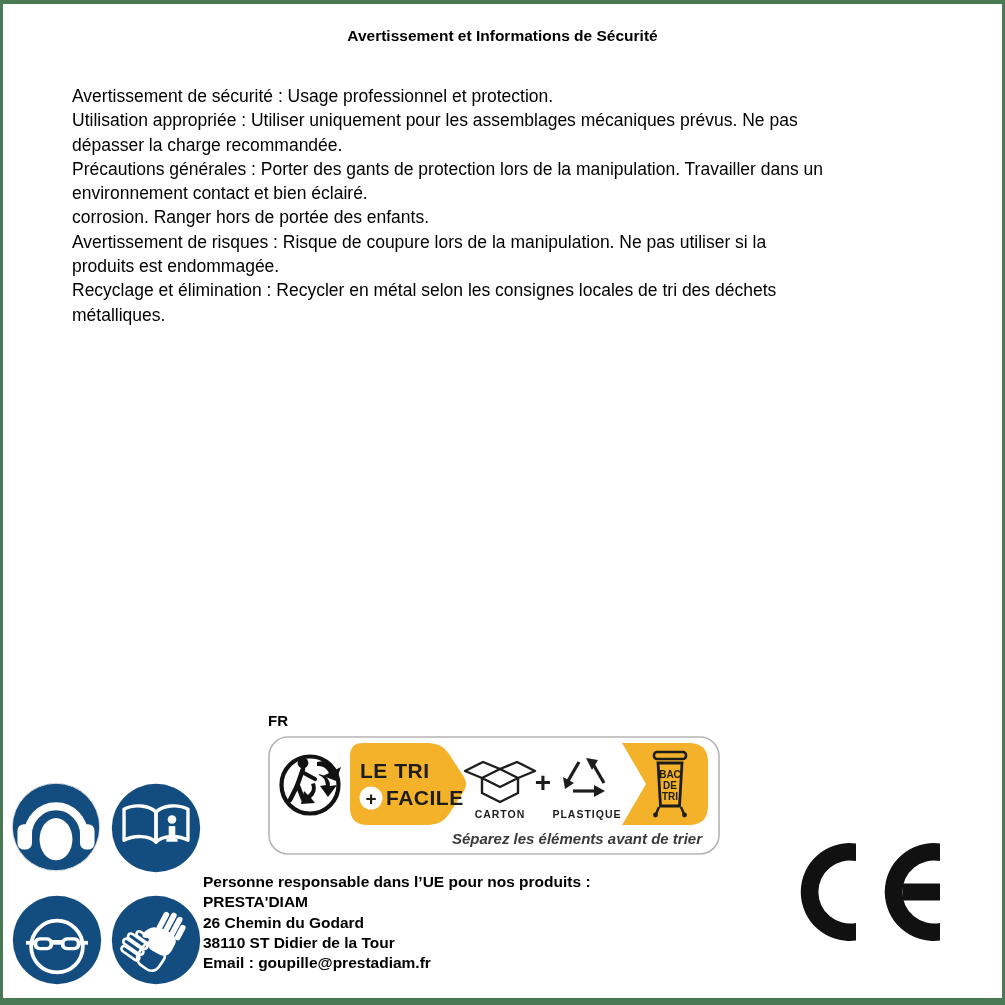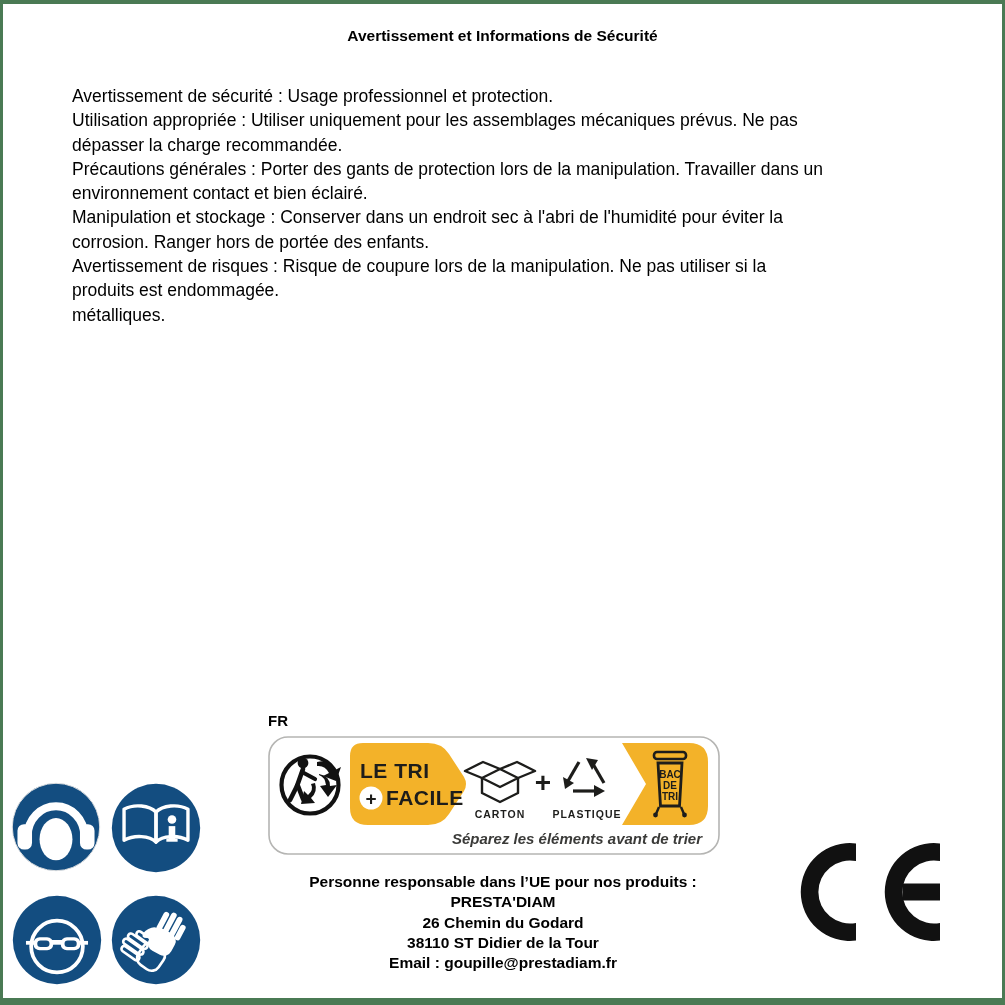--- a/index.html
+++ b/index.html
@@ -21,21 +21,21 @@
   .ic4{left:109px;top:893px;}
   .fr-label{position:absolute;left:268px;top:712px;font-size:15px;font-weight:700;}
   .tri-badge{position:absolute;left:268px;top:736px;}
   svg text{font-family:"Liberation Sans",sans-serif;}
   .banner-txt{font-size:21px;font-weight:800;fill:#1d1d1b;letter-spacing:.5px;}
   .banner-plus{font-size:19px;font-weight:800;fill:#1d1d1b;text-anchor:middle;}
   .mat-label{font-size:10.5px;font-weight:700;fill:#1d1d1b;text-anchor:middle;letter-spacing:1px;}
   .big-plus{font-size:28px;font-weight:700;fill:#1d1d1b;text-anchor:middle;}
   .bin-txt{font-size:10px;font-weight:700;fill:#1d1d1b;text-anchor:middle;}
   .caption{font-size:15px;font-style:italic;font-weight:700;fill:#3a3a38;text-anchor:end;}
-  .responsible{position:absolute;left:203px;top:872px;width:600px;text-align:center;
+  .responsible{position:absolute;left:203px;top:872px;width:600px;
                font-size:15.5px;font-weight:700;line-height:20.3px;}
   .ce{position:absolute;left:795px;top:838px;}
 </style>
 </head>
 <body>
 
 <div class="page">
 
   <div class="edge edge-top"></div>
   <div class="edge edge-left"></div>
@@ -43,24 +43,24 @@
   <div class="edge edge-bottom"></div>
 
   <h1 class="title">Avertissement et Informations de Sécurité</h1>
 
   <div class="body-text">
     <div>Avertissement de sécurité : Usage professionnel et protection.</div>
     <div>Utilisation appropriée : Utiliser uniquement pour les assemblages mécaniques prévus. Ne pas</div>
     <div>dépasser la charge recommandée.</div>
     <div>Précautions générales : Porter des gants de protection lors de la manipulation. Travailler dans un</div>
     <div>environnement contact et bien éclairé.</div>
-    <div>Manipulation et stockage : Conserver dans un endroit sec à l'abri de l'humidité pour éviter la</div>
     <div>corrosion. Ranger hors de portée des enfants.</div>
     <div>Avertissement de risques : Risque de coupure lors de la manipulation. Ne pas utiliser si la</div>
     <div>produits est endommagée.</div>
+    <div>Recyclage et élimination : Recycler en métal selon les consignes locales de tri des déchets</div>
     <div>métalliques.</div>
   </div>
 
   <div class="icon ic1">
     <svg width="94" height="94" viewBox="-50 -50 100 100">
       <circle r="46.5" fill="#134d80" stroke="#e2e2e2" stroke-width="1"></circle>
       <ellipse cx="0" cy="13" rx="17.5" ry="22.5" fill="#fff"></ellipse>
       <path d="M-30,9 A30,31 0 0 1 30,9" fill="none" stroke="#fff" stroke-width="8.5"></path>
       <rect x="-41" y="-3" width="15.5" height="27" rx="7" fill="#fff"></rect>
       <rect x="25.5" y="-3" width="15.5" height="27" rx="7" fill="#fff"></rect>

